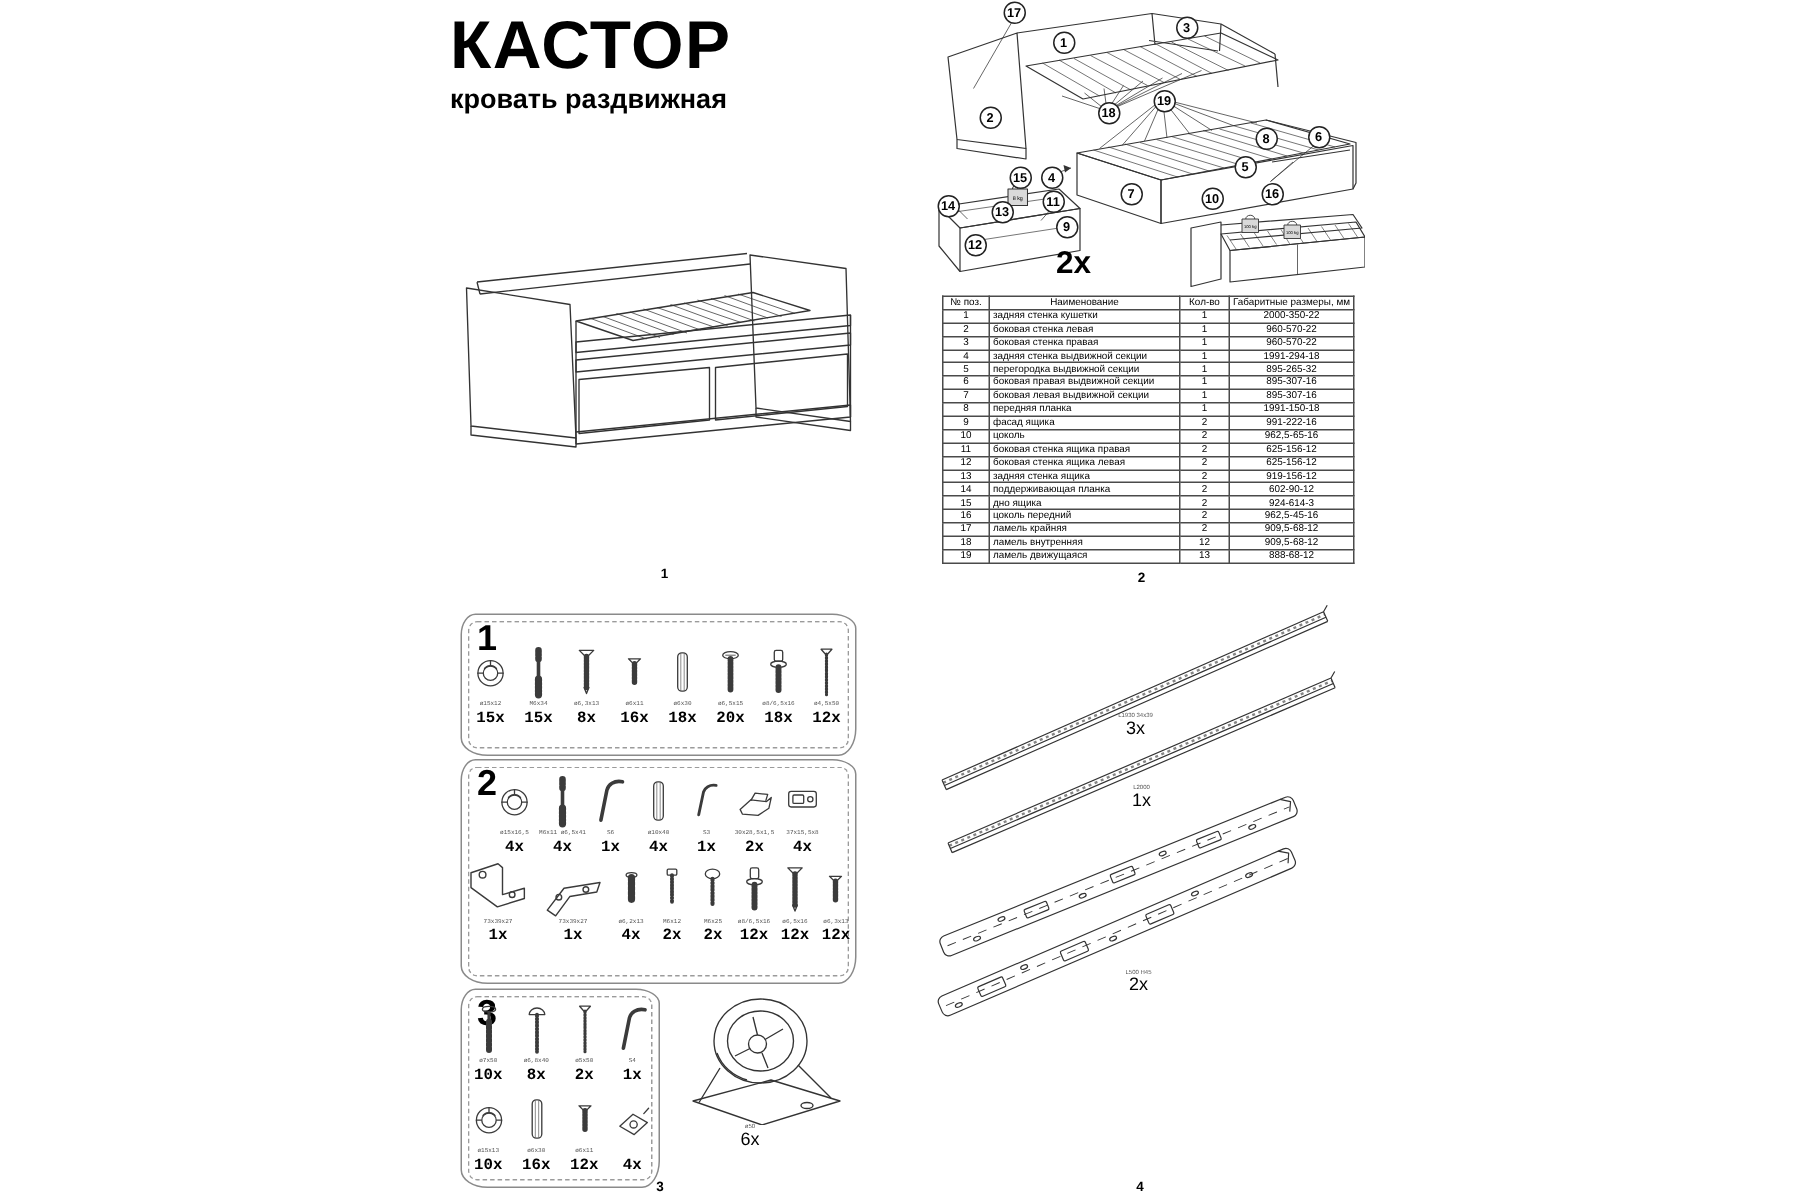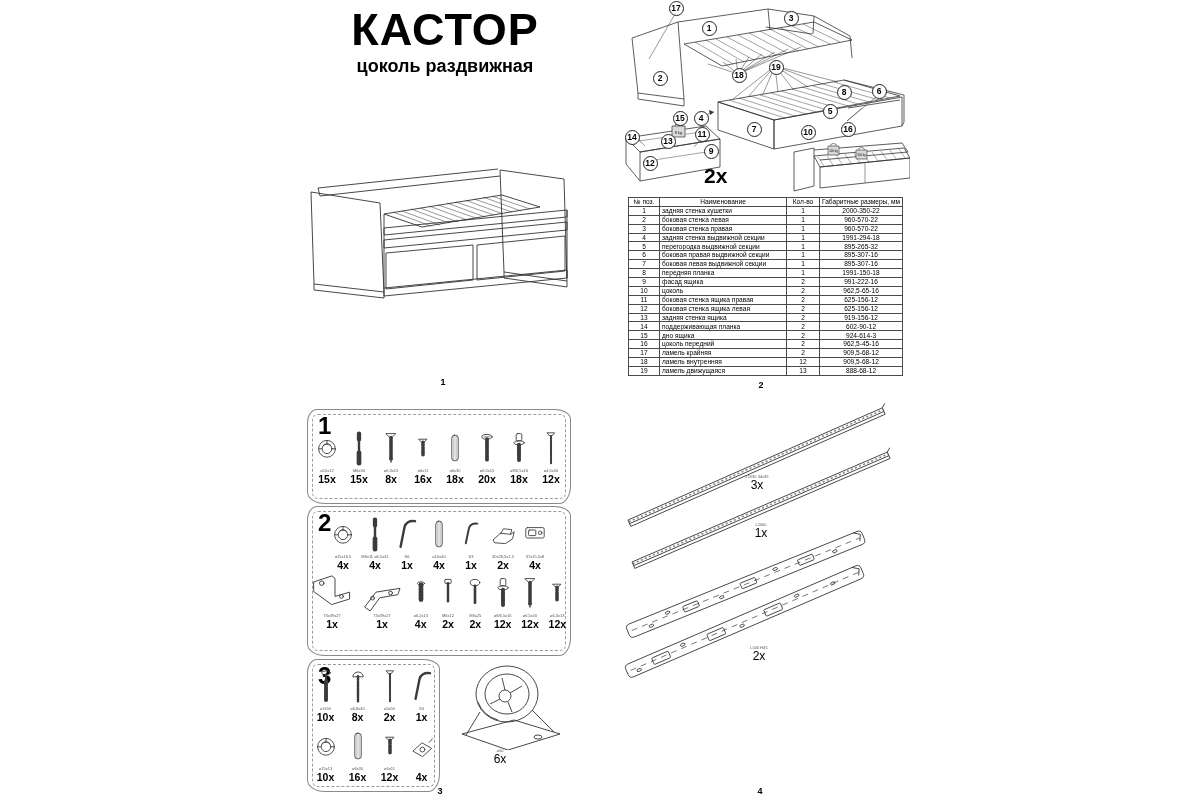--- a/index.html
+++ b/index.html
@@ -2,21 +2,21 @@
 <html><head>
 <meta charset="utf-8">
 <style>
   html,body{margin:0;padding:0;}
   body{
     width:1200px;height:800px;background:#ffffff;position:relative;overflow:hidden;
     font-family:"Liberation Sans", sans-serif;color:#000;
   }
   .abs{position:absolute;}
   
-  .titleblock{left:300px;top:6px;width:290px;text-align:center;}
+  .titleblock{left:300px;top:6px;width:290px;}
   .title{font-size:45px;font-weight:bold;line-height:48px;letter-spacing:1px;}
   .subtitle{font-size:18px;font-weight:bold;line-height:24px;}
   .sizeline{font-size:17px;font-weight:bold;line-height:22px;}
   
   .pageno{font-size:9px;font-weight:bold;width:12px;text-align:center;}
   
   .parts{left:628px;top:197px;}
   .parts table{border-collapse:collapse;}
   .parts td,.parts th{
     border:1px solid #4a4a4a;font-size:6.6px;font-weight:normal;
@@ -29,21 +29,21 @@
   
   .hwbox{
     position:absolute;background:#fff;border:1.2px solid #8a8a8a;
     border-radius:10px 16px 12px 18px / 14px 10px 18px 12px;
   }
   .hwbox::before{
     content:"";position:absolute;inset:4px;border:1px dashed #9b9b9b;border-radius:6px;pointer-events:none;
   }
   .boxnum{position:absolute;top:4px;left:10px;font-size:24px;font-weight:bold;line-height:24px;}
   .hwrow{display:flex;justify-content:center;align-items:flex-end;gap:2px;position:relative;}
-  .hwitem{display:flex;flex-direction:column;align-items:center;width:30px;}
+  .hwitem{display:flex;flex-direction:column;align-items:center;width:30px;font-family:Liberation Mono, monospace;}
   .hwitem.wide{width:48px;}
   .hwitem .spec{font-size:4px;color:#555;height:5px;line-height:5px;white-space:nowrap;}
   .hwitem .cnt{font-size:10.5px;font-weight:bold;line-height:12px;}
   
   .callout{
     position:absolute;width:13px;height:13px;border:1.3px solid #222;border-radius:50%;
     background:#fff;font-size:8.5px;font-weight:bold;text-align:center;line-height:13px;
   }
   .bigx{font-size:21px;font-weight:bold;}
   
@@ -53,21 +53,21 @@
   svg{display:block;}
   svg text{font-family:"Liberation Sans",sans-serif;}
 </style>
 </head>
 <body>
 
 <div>
 
   <div class="abs titleblock">
     <div class="title">КАСТОР</div>
-    <div class="subtitle">цоколь раздвижная</div>
+    <div class="subtitle">кровать раздвижная</div>
   </div>
 
   <div class="abs" style="left:298px;top:160px;">
     <svg width="280" height="226" viewBox="0 0 280 226">
       <g stroke="#333" stroke-width="0.9" fill="none" stroke-linejoin="round">
 
         <path d="M13,32 L82,43 L86,132 L16,124 Z"></path>
         <path d="M16,124 L16,130 L86,138 L86,132"></path>
 
         <path d="M20,28 L200,9 M22,36 L202,16 M20,28 L22,36"></path>

